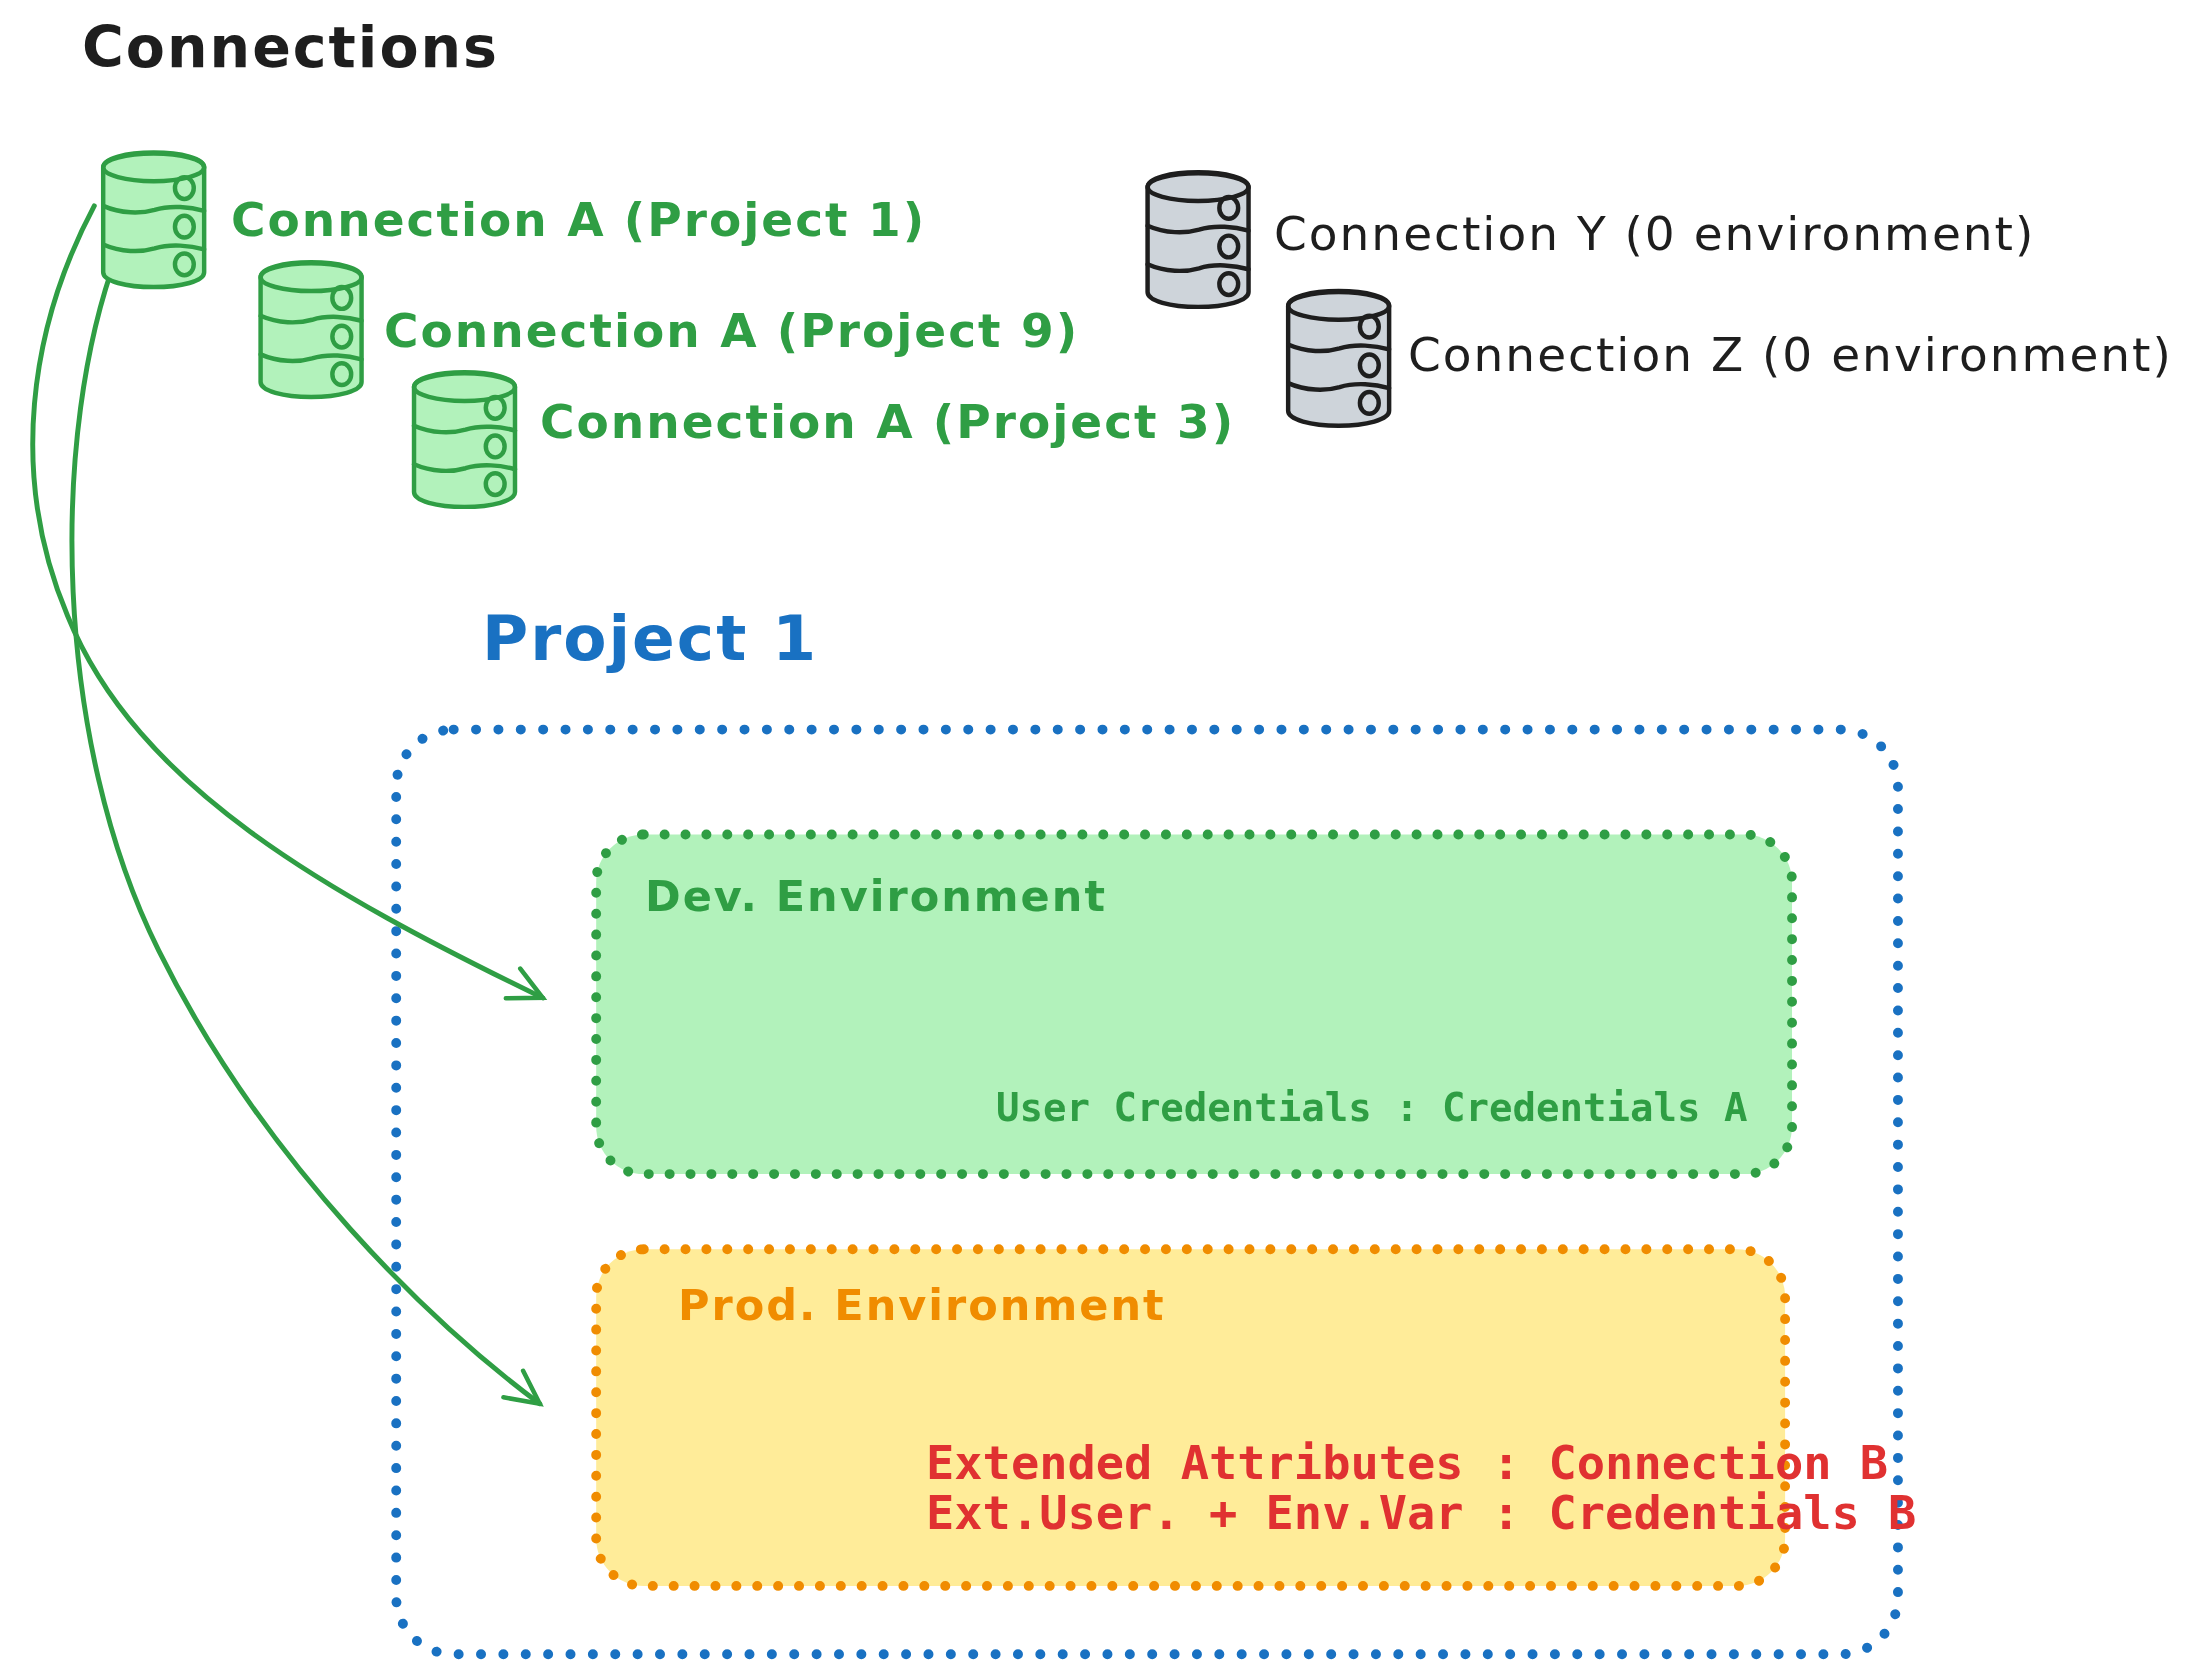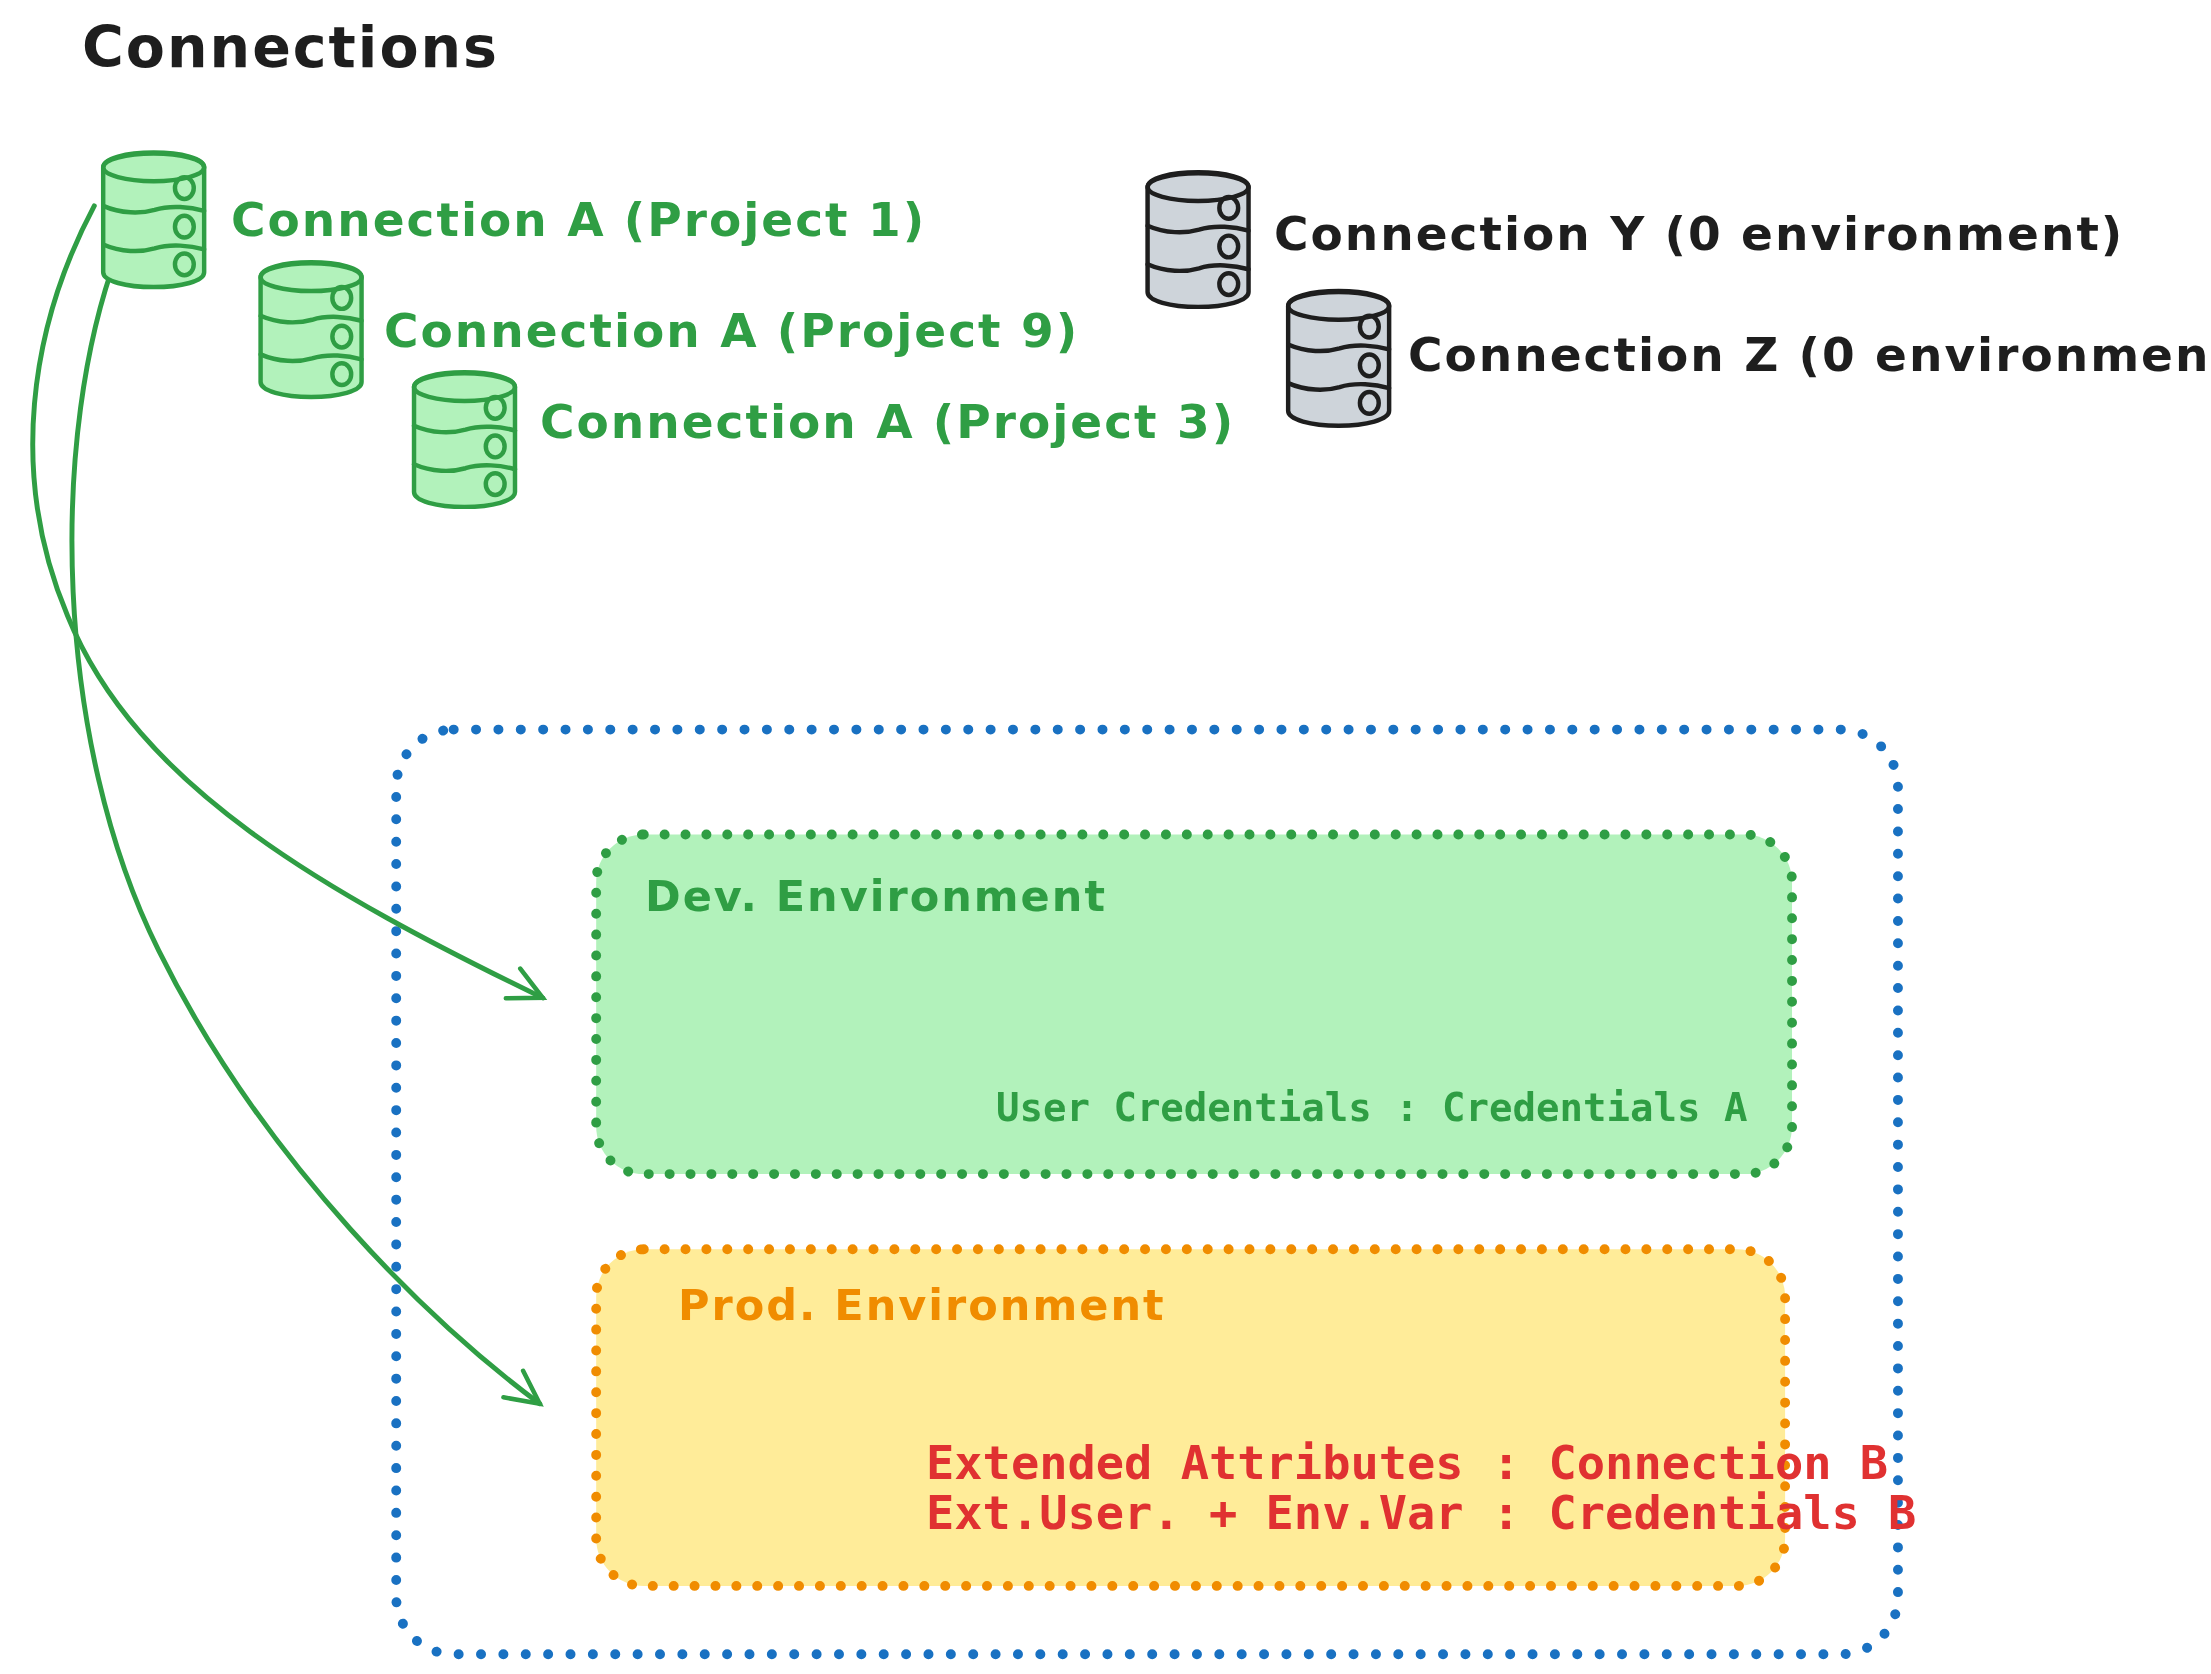--- a/index.html
+++ b/index.html
@@ -10,21 +10,21 @@
   
   .db-body{fill:var(--f);stroke:var(--s);stroke-width:4.5;stroke-linejoin:round;}
   .db-top,.db-sep,.db-dot{fill:none;stroke:var(--s);stroke-width:4.5;stroke-linecap:round;}
   use.db-green{--s:#2f9e44;--f:#b2f2bb;}
   use.db-gray{--s:#1e1e1e;--f:#ced4da;}
 
   .txt{position:absolute;white-space:nowrap;letter-spacing:2px;}
   .hand{font-weight:600;}
   .title{left:82px;top:14px;font-size:57px;color:#1e1e1e;}
   .lbl-green{color:#2f9e44;font-size:47px;font-weight:600;}
-  .lbl-dark{color:#1e1e1e;font-size:47px;font-weight:700;}
+  .lbl-dark{color:#1e1e1e;font-size:47px;font-weight:400;}
   .lbl1{left:231px;top:192px;text-align:right;}
   .lbl2{left:384px;top:303px;}
   .lbl3{left:540px;top:394px;}
   .lblY{left:1274px;top:206px;}
   .lblZ{left:1408px;top:327px;}
   .project-title{left:482px;top:602px;font-size:63px;color:#1971c2;font-weight:700;}
   .env-title{font-size:43px;font-weight:600;}
   .dev-title{left:645px;top:871px;color:#2f9e44;}
   .prod-title{left:678px;top:1280px;color:#f08c00;}
   .mono{font-family:"DejaVu Sans Mono",monospace;letter-spacing:0;font-weight:700;}
@@ -71,20 +71,21 @@
 
   <div class="txt hand title">Connections</div>
 
   <div class="txt lbl-green lbl1">Connection A (Project 1)</div>
   <div class="txt lbl-green lbl2">Connection A (Project 9)</div>
   <div class="txt lbl-green lbl3">Connection A (Project 3)</div>
 
   <div class="txt lbl-dark lblY">Connection Y (0 environment)</div>
   <div class="txt lbl-dark lblZ">Connection Z (0 environment)</div>
 
+  <div class="txt project-title">Project 1</div>
 
   <div class="txt env-title dev-title">Dev. Environment</div>
   <div class="txt mono dev-cred">User Credentials : Credentials A</div>
 
   <div class="txt env-title prod-title">Prod. Environment</div>
   <div class="txt mono prod-cred">
     <div>Extended Attributes : Connection B</div>
     <div>Ext.User. + Env.Var : Credentials B</div>
   </div>
 

